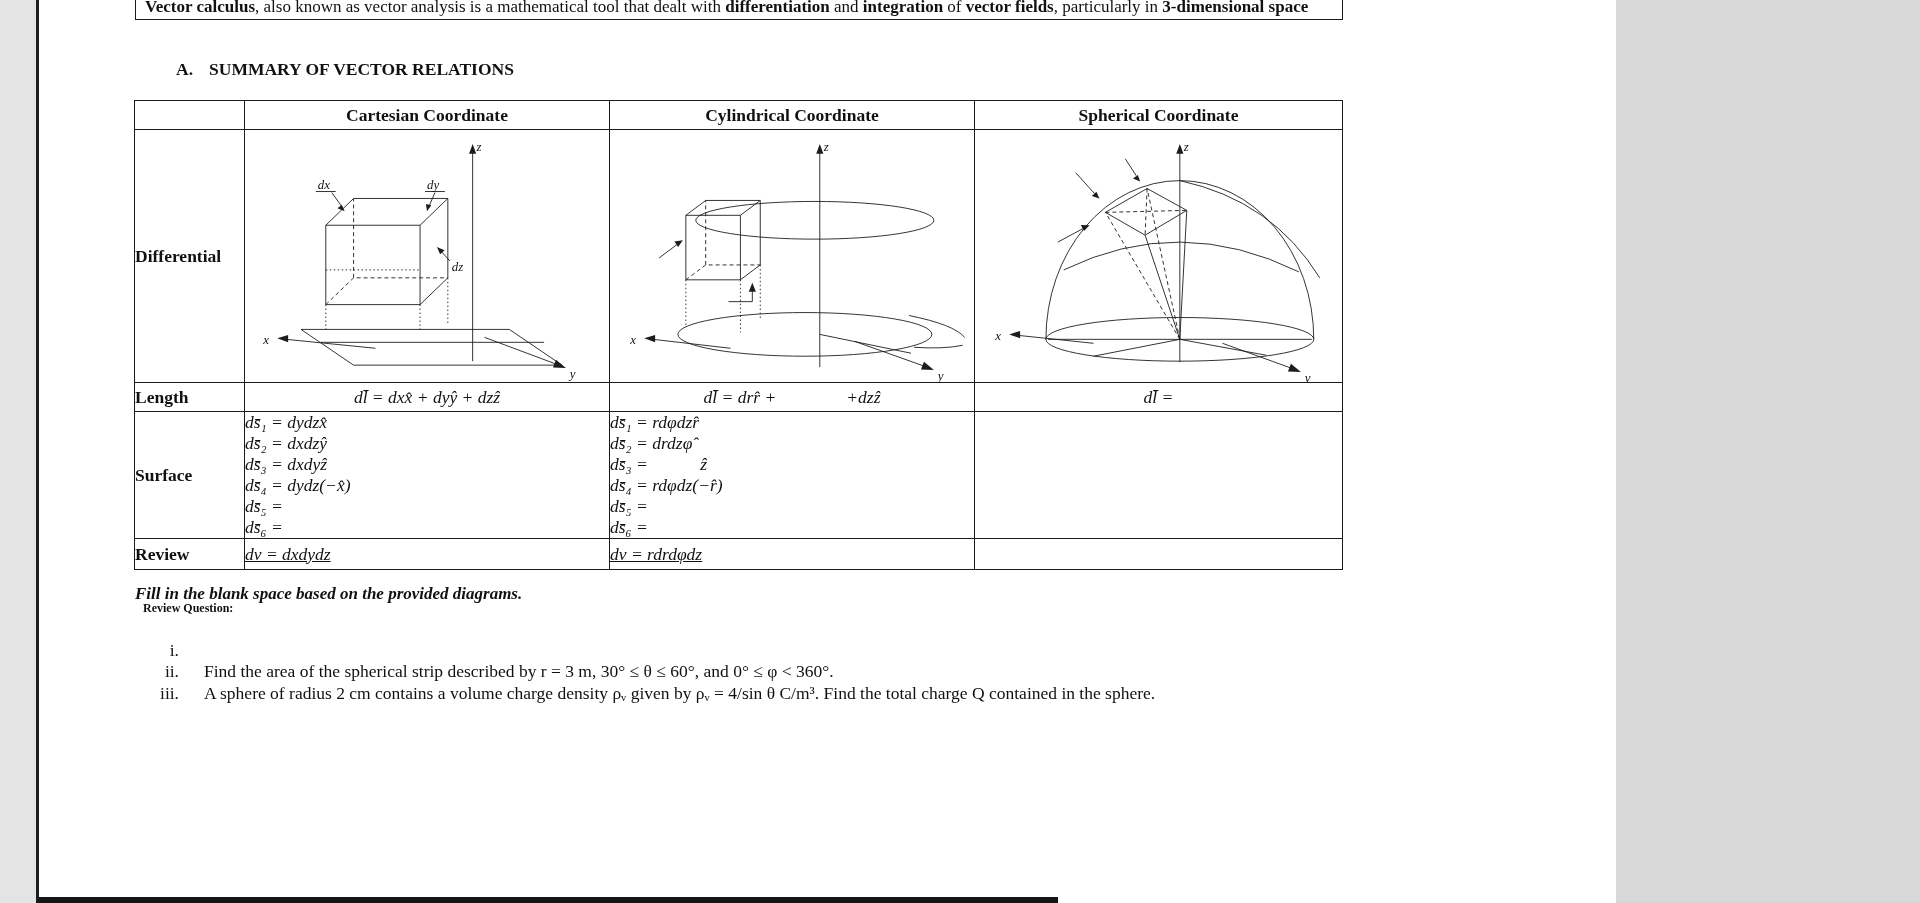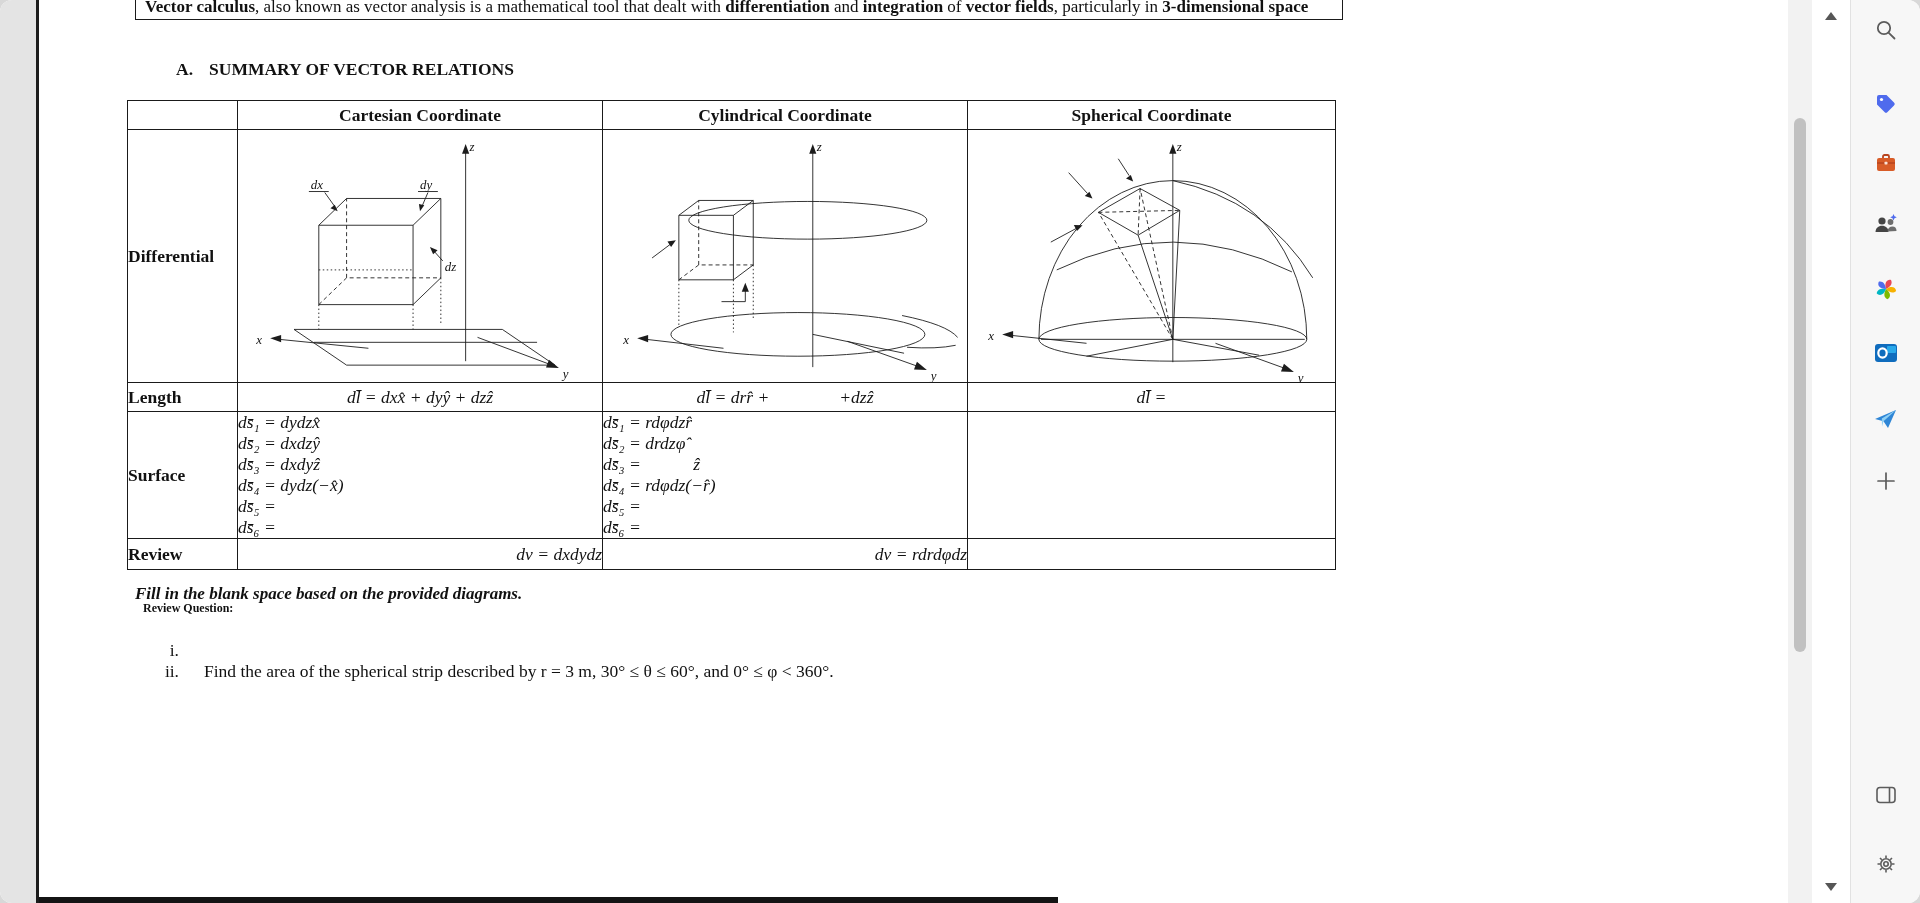--- a/index.html
+++ b/index.html
@@ -1,44 +1,44 @@
 <!DOCTYPE html>
 <html><head>
 <meta charset="utf-8">
 <style>
   * { box-sizing: border-box; }
   html,body { margin:0; padding:0; background:#d8d8d8; }
   .screen {
-    position:relative; width:1920px; height:903px; overflow:hidden;
-    background:#ffffff; font-family:"Liberation Serif","DejaVu Serif",serif; color:#111;border-radius:12px;
+    position:relative; width:1616px; height:903px; overflow:hidden;
+    background:#ffffff; font-family:"Liberation Serif","DejaVu Serif",serif; color:#111;
   }
   .left-gutter { position:absolute; left:0; top:0; width:36px; height:903px; background:#e4e4e4; }
   .window-edge { position:absolute; left:36px; top:0; width:3px; height:903px; background:#1c1c1c; }
   .doc { position:absolute; left:39px; top:0; width:1749px; height:903px; background:#fff; }
 
   .intro-box {
     position:absolute; left:96px; top:-5px; width:1208px;
     border:1.5px solid #1a1a1a; padding:1px 9px 3px;
     font-size:17px; line-height:19px;
   }
   .section-heading {
     position:absolute; left:137px; top:59px; display:flex; gap:16px;
     font-weight:bold; font-size:17.5px;
   }
 
-  table.vtable { position:absolute; left:88px; top:100px; width:1208px;
+  table.vtable { position:absolute; left:95px; top:100px; width:1208px;
     border-collapse:collapse; table-layout:fixed; border:1.5px solid #1a1a1a; }
   table.vtable td { border:1px solid #1a1a1a; vertical-align:middle; padding:0; }
   td.hdr { font-weight:bold; text-align:center; height:29px; font-size:17.5px; }
   td.rowlabel { font-weight:bold; padding-left:8px; font-size:17.5px; }
   td.diagcell { height:253px; }
   td.mathcell { text-align:center; font-style:italic; font-size:17.5px; height:29px; }
   td.surfcell { font-style:italic; font-size:17.5px; line-height:21px;
     white-space:pre-line; text-align:left; padding:7px 0 7px 118px; vertical-align:top; }
-  td.volcell { text-align:right; font-style:italic; font-size:17.5px; height:31px; }
+  td.volcell { text-align:left; font-style:italic; font-size:17.5px; height:31px;text-decoration:underline; }
 
   .caption { position:absolute; left:96px; top:584px; width:1208px; 
     font-weight:bold; font-style:italic; font-size:17px; }
   .review-h { position:absolute; left:104px; top:601px; font-weight:bold; font-size:12px; }
   .items { position:absolute; left:96px; top:640px; font-size:17.5px; width:1300px; }
   .item { display:flex; line-height:21.3px; }
   .item .num { flex:0 0 44px; text-align:right; margin-right:25px; }
 
   .bottom-bar { position:absolute; left:39px; top:897px; width:1019px; height:6px; background:#141414; }
 
@@ -231,20 +231,24 @@
     <div class="review-h">Review Question:</div>
 
     <div class="items">
       <div class="item">
         <span class="num">i.</span>
       </div>
       <div class="item">
         <span class="num">ii.</span>
         <span>Find the area of the spherical strip described by r = 3 m, 30° ≤ θ ≤ 60°, and 0° ≤ φ &lt; 360°.</span>
       </div>
+      <div class="item">
+        <span class="num">iii.</span>
+        <span>A sphere of radius 2 cm contains a volume charge density ρᵥ given by ρᵥ = 4/sin θ C/m³. Find the total charge Q contained in the sphere.</span>
+      </div>
     </div>
   </div>
 
   <div class="bottom-bar"></div>
 
   <div class="doc-scroll">
     <div class="thumb"></div>
   </div>
 
   <div class="win-scroll">

